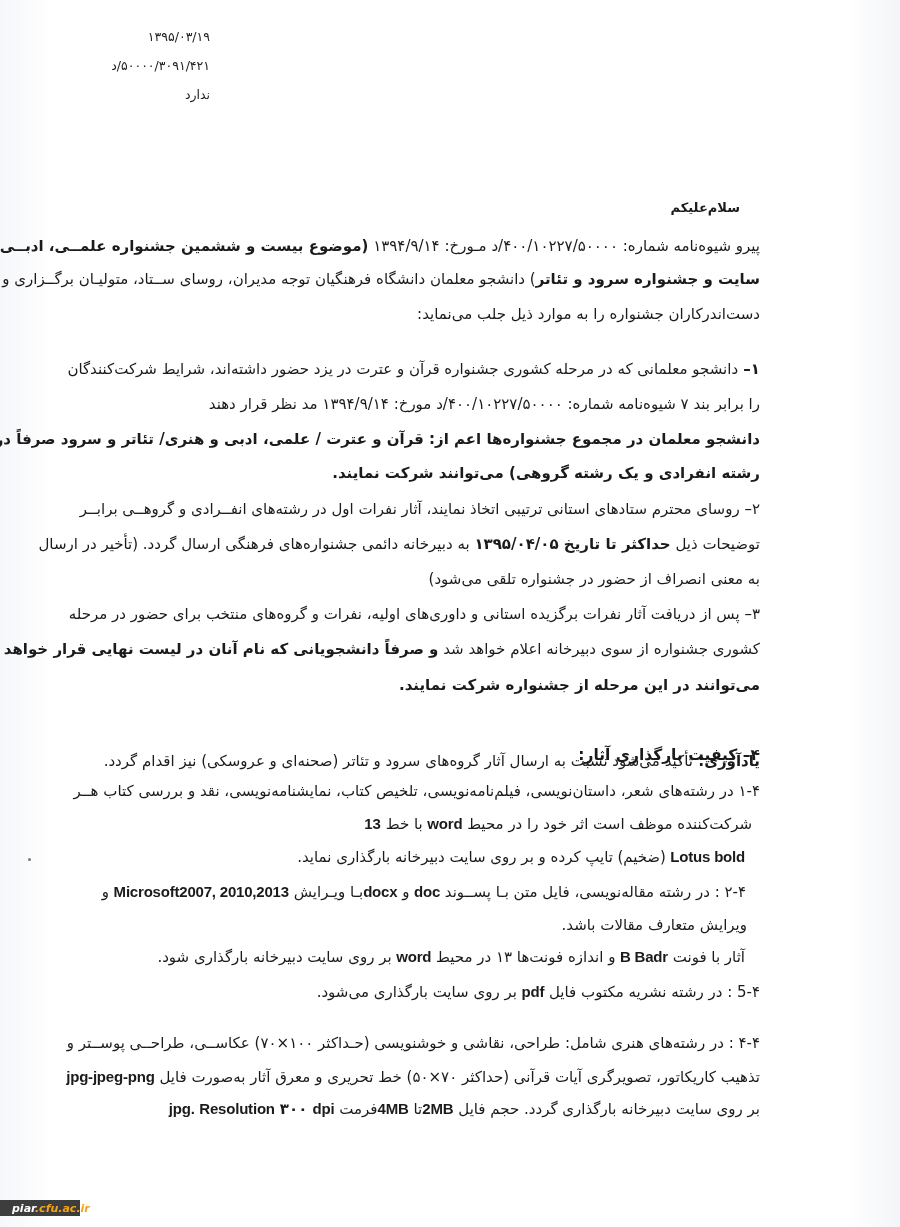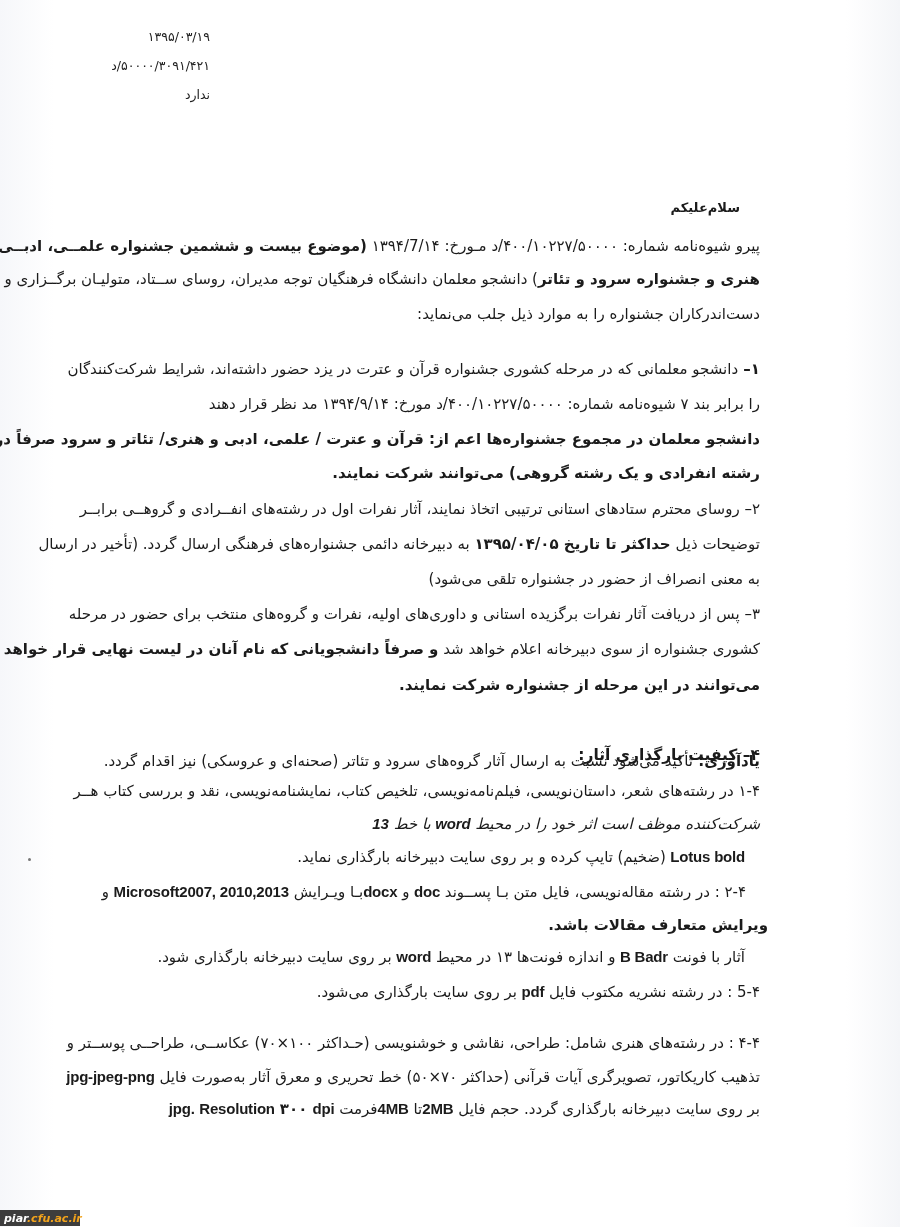--- a/index.html
+++ b/index.html
@@ -30,59 +30,59 @@
   }
   .line .b { font-weight: bold; }
   .line.justify { text-align: justify; text-align-last: justify; }
   .latin { direction: ltr; unicode-bidi: embed; font-family: "Liberation Sans", sans-serif; }
   .heading { font-weight: bold; font-size: 15.5px; }
   .salam { font-weight: bold; font-size: 13px; }
   .watermark {
     position: absolute; left: 0; top: 1200px; width: 80px; height: 16px;
     background: #3d3d3d; color: #fff;
     font-family: "DejaVu Sans", sans-serif; font-size: 11px; font-style: italic; font-weight: bold;
-    line-height: 17px; padding-left: 4px; box-sizing: border-box; margin-top: 10px;
+    line-height: 17px; padding-left: 12px; box-sizing: border-box;
   }
   .watermark .dom { color: #f2a31b; }
   .dot { position: absolute; left: 28px; top: 858px; width: 3px; height: 3px; border-radius: 50%; background: #777; }
 </style>
 </head>
 <body>
 
 <div class="page">
 
   <div class="meta">
     <div>۱۳۹۵/۰۳/۱۹</div>
     <div>۵۰۰۰۰/۳۰۹۱/۴۲۱/د</div>
     <div>ندارد</div>
   </div>
 
   <div class="line salam" style="top:200px; right:160px;">سلام‌علیکم</div>
 
   <div id="body-lines">
-      <div class="line justify" style="top: 237px; right: 140px; left: 100px;"><span>پیرو شیوه‌نامه شماره: ۴۰۰/۱۰۲۲۷/۵۰۰۰۰/د مـورخ: ۱۳۹۴/7/۱۴ </span><span class="b">(موضوع بیست و ششمین جشنواره علمــی، ادبــی و</span></div>
-      <div class="line justify" style="top: 270px; right: 140px; left: 100px;"><span class="b">هنری و جشنواره سرود و تئاتر</span><span>) دانشجو معلمان دانشگاه فرهنگیان توجه مدیران، روسای ســتاد، متولیـان برگــزاری و</span></div>
+      <div class="line justify" style="top: 237px; right: 140px; left: 100px;"><span>پیرو شیوه‌نامه شماره: ۴۰۰/۱۰۲۲۷/۵۰۰۰۰/د مـورخ: ۱۳۹۴/۹/۱۴ </span><span class="b">(موضوع بیست و ششمین جشنواره علمــی، ادبــی و</span></div>
+      <div class="line justify" style="top: 270px; right: 140px; left: 100px;"><span class="b">سایت و جشنواره سرود و تئاتر</span><span>) دانشجو معلمان دانشگاه فرهنگیان توجه مدیران، روسای ســتاد، متولیـان برگــزاری و</span></div>
       <div class="line" style="top: 305px; right: 140px; margin-left: 12px;"><span>دست‌اندرکاران جشنواره را به موارد ذیل جلب می‌نماید:</span></div>
       <div class="line justify" style="top: 360px; right: 140px; left: 100px;"><span class="b">۱– </span><span>دانشجو معلمانی که در مرحله کشوری جشنواره قرآن و عترت در یزد حضور داشته‌اند، شرایط شرکت‌کنندگان</span></div>
       <div class="line" style="top: 395px; right: 140px;"><span>را برابر بند ۷ شیوه‌نامه شماره: ۴۰۰/۱۰۲۲۷/۵۰۰۰۰/د مورخ: ۱۳۹۴/۹/۱۴ مد نظر قرار دهند</span></div>
       <div class="line justify" style="top: 430px; right: 140px; left: 100px;"><span class="b">دانشجو معلمان در مجموع جشنواره‌ها اعم از: قرآن و عترت / علمی، ادبی و هنری/ تئاتر و سرود صرفاً در ۲ رشته (یک</span></div>
       <div class="line" style="top: 464px; right: 140px;"><span class="b">رشته انفرادی و یک رشته گروهی) می‌توانند شرکت نمایند.</span></div>
       <div class="line justify" style="top: 500px; right: 140px; left: 100px;"><span>۲– روسای محترم ستادهای استانی ترتیبی اتخاذ نمایند، آثار نفرات اول در رشته‌های انفــرادی و گروهــی برابــر</span></div>
       <div class="line justify" style="top: 535px; right: 140px; left: 100px;"><span>توضیحات ذیل </span><span class="b">حداکثر تا تاریخ ۱۳۹۵/۰۴/۰۵</span><span> به دبیرخانه دائمی جشنواره‌های فرهنگی ارسال گردد. (تأخیر در ارسال</span></div>
       <div class="line" style="top: 570px; right: 140px;"><span>به معنی انصراف از حضور در جشنواره تلقی می‌شود)</span></div>
       <div class="line justify" style="top: 605px; right: 140px; left: 100px;"><span>۳– پس از دریافت آثار نفرات برگزیده استانی و داوری‌های اولیه، نفرات و گروه‌های منتخب برای حضور در مرحله</span></div>
       <div class="line justify" style="top: 640px; right: 140px; left: 100px;"><span>کشوری جشنواره از سوی دبیرخانه اعلام خواهد شد </span><span class="b">و صرفاً دانشجویانی که نام آنان در لیست نهایی قرار خواهد گرفــت،</span></div>
       <div class="line" style="top: 676px; right: 140px;"><span class="b">می‌توانند در این مرحله از جشنواره شرکت نمایند.</span></div>
       <div class="line" style="top: 711px; right: 140px; margin-top: 41px;"><span class="b">یادآوری: </span><span>تأکید می‌شود نسبت به ارسال آثار گروه‌های سرود و تئاتر (صحنه‌ای و عروسکی) نیز اقدام گردد.</span></div>
       <div class="line heading" style="top: 746px; right: 140px;"><span class="b">۴– کیفیت بارگذاری آثار:</span></div>
       <div class="line justify" style="top: 782px; right: 140px; left: 100px;"><span>۱-۴ در رشته‌های شعر، داستان‌نویسی، فیلم‌نامه‌نویسی، تلخیص کتاب، نمایشنامه‌نویسی، نقد و بررسی کتاب هــر</span></div>
-      <div class="line" style="top: 815px; right: 140px; font-style: italic;"><span>شرکت‌کننده موظف است اثر خود را در محیط </span><span class="b latin">word</span><span> با خط </span><span class="b latin">13</span></div>
+      <div class="line" style="top: 815px; right: 148px;"><span>شرکت‌کننده موظف است اثر خود را در محیط </span><span class="b latin">word</span><span> با خط </span><span class="b latin">13</span></div>
       <div class="line" style="top: 848px; right: 155px;"><span class="b latin">Lotus bold</span><span> (ضخیم) تایپ کرده و بر روی سایت دبیرخانه بارگذاری نماید.</span></div>
       <div class="line" style="top: 883px; right: 154px;"><span>۲-۴ : در رشته مقاله‌نویسی، فایل متن بـا پســوند </span><span class="b latin">doc</span><span> و </span><span class="b latin">docx</span><span>بـا ویـرایش </span><span class="b latin">Microsoft2007, 2010,2013</span><span> و</span></div>
-      <div class="line" style="top: 916px; right: 132px; font-weight: bold;"><span>ویرایش متعارف مقالات باشد.</span></div>
+      <div class="line" style="top: 916px; right: 153px;"><span>ویرایش متعارف مقالات باشد.</span></div>
       <div class="line" style="top: 948px; right: 155px; margin-left: 8px;"><span>آثار با فونت </span><span class="b latin">B Badr</span><span> و اندازه فونت‌ها ۱۳ در محیط </span><span class="b latin">word</span><span> بر روی سایت دبیرخانه بارگذاری شود.</span></div>
       <div class="line" style="top: 983px; right: 140px;"><span>5-۴ : در رشته نشریه مکتوب فایل </span><span class="b latin">pdf</span><span> بر روی سایت بارگذاری می‌شود.</span></div>
       <div class="line justify" style="top: 1034px; right: 140px; left: 100px;"><span>۴-۴ : در رشته‌های هنری شامل: طراحی، نقاشی و خوشنویسی (حـداکثر ۱۰۰×۷۰) عکاســی، طراحــی پوســتر و</span></div>
       <div class="line" style="top: 1068px; right: 140px;"><span>تذهیب کاریکاتور، تصویرگری آیات قرآنی (حداکثر ۷۰×۵۰) خط تحریری و معرق آثار به‌صورت فایل </span><span class="b latin">jpg-jpeg-png</span></div>
       <div class="line" style="top: 1100px; right: 140px;"><span>بر روی سایت دبیرخانه بارگذاری گردد. حجم فایل </span><span class="b latin">2MB</span><span>تا </span><span class="b latin">4MB</span><span>فرمت </span><span class="b latin">jpg.</span><span> </span><span class="b latin">Resolution</span><span class="b"> ۳۰۰ </span><span class="b latin">dpi</span></div>
     </div>
 
   <div class="dot"></div>
 
   <div class="watermark"><span>piar</span><span class="dom">.cfu.ac.ir</span></div>

